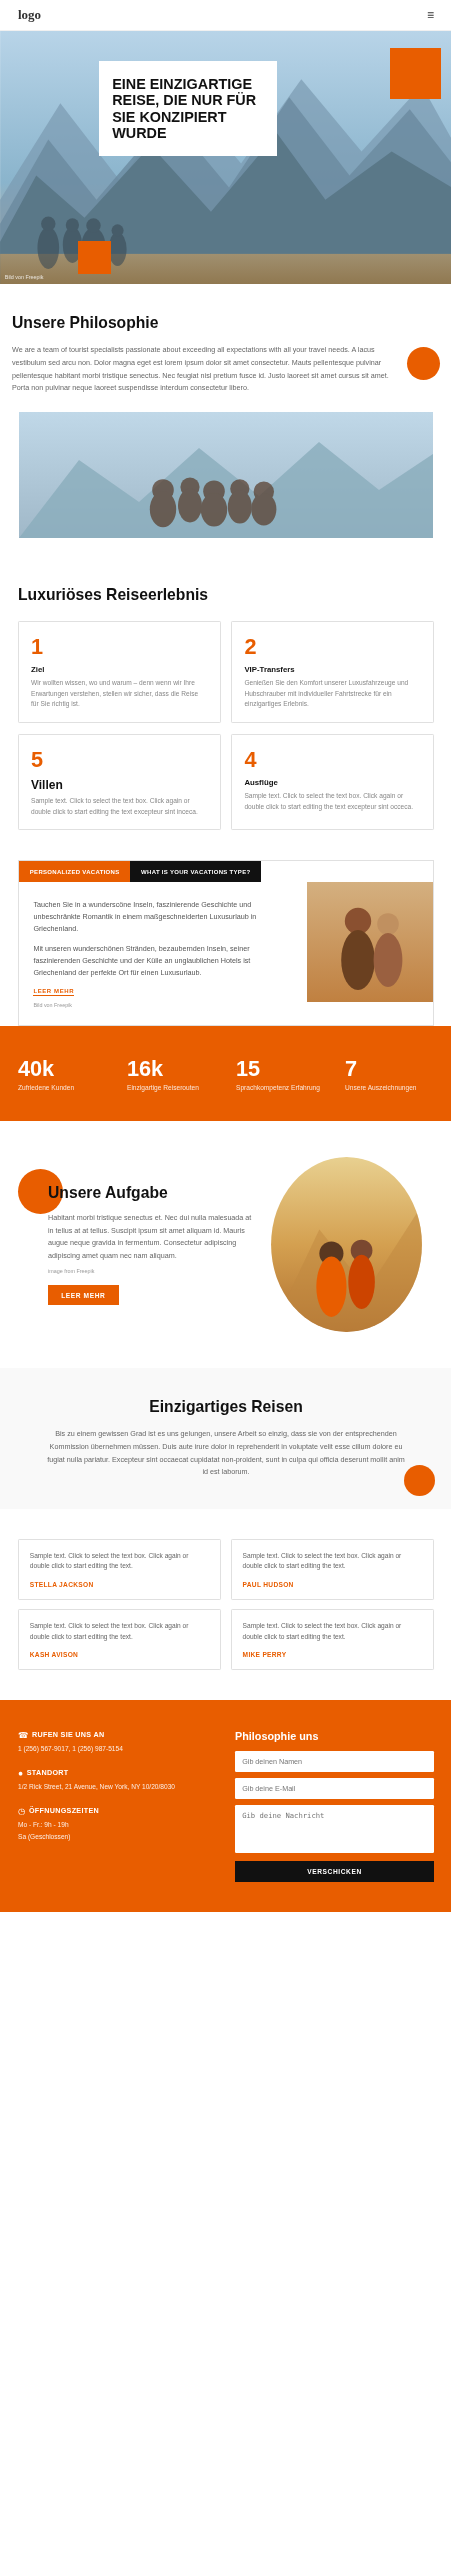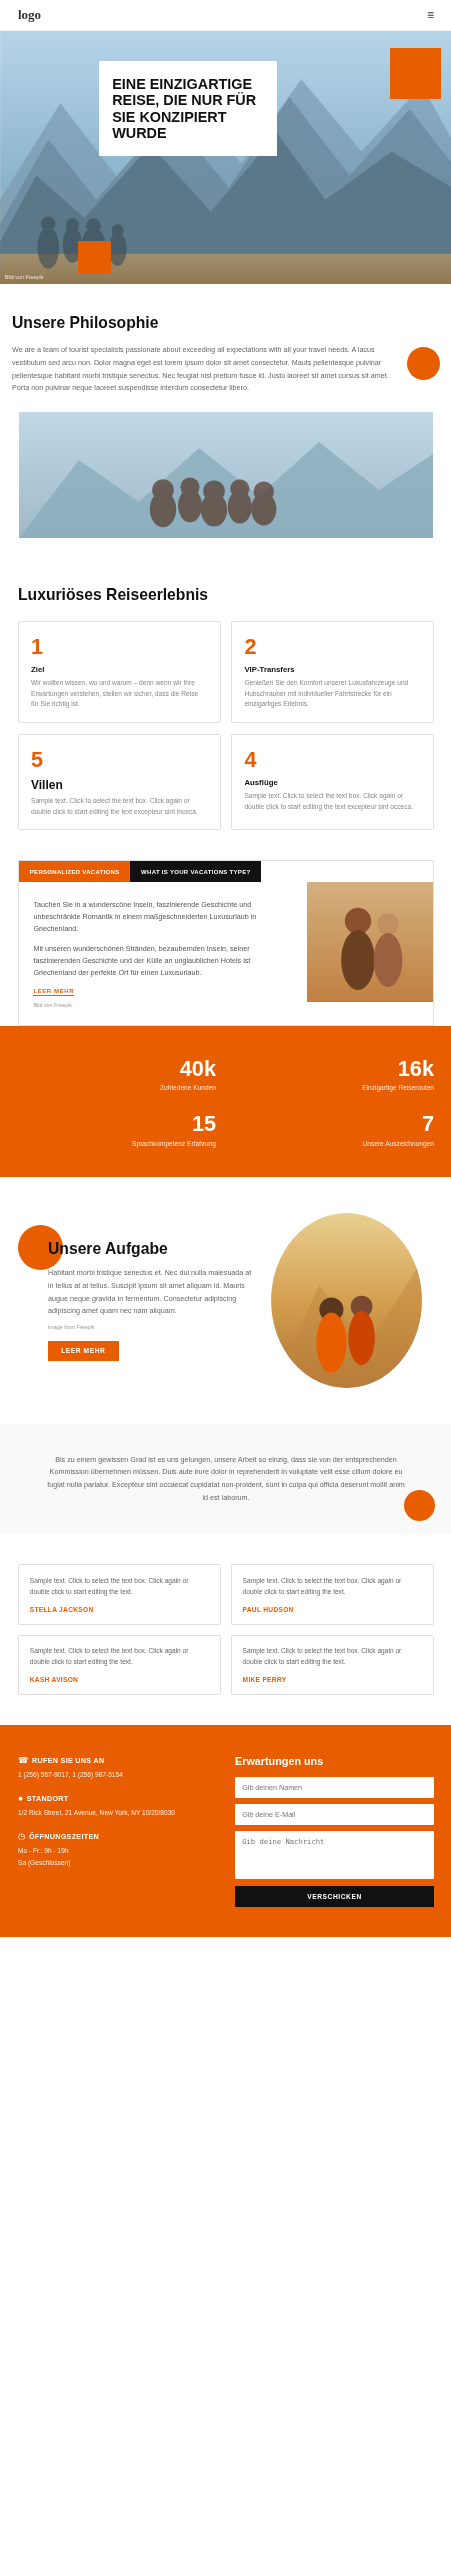--- a/index.html
+++ b/index.html
@@ -159,21 +159,21 @@
         <circle cx="85" cy="65" r="22" fill="#8a5030"></circle>
         <ellipse cx="85" cy="130" rx="28" ry="50" fill="#6a4020"></ellipse>
         <circle cx="135" cy="70" r="18" fill="#c09060"></circle>
         <ellipse cx="135" cy="130" rx="24" ry="45" fill="#9a6040"></ellipse>
       </svg>
     </div>
   </div>
 </section>
 
 <section style="background:#e85d00; padding:30px 18px; margin-top:0;">
-  <div style="display:grid; grid-template-columns:repeat(2,1fr); gap:20px; text-align:right;">
+  <div style="display:grid; grid-template-columns:repeat(4,1fr); gap:20px; text-align:left;">
     <div>
       <div style="font-size:21.7px; font-weight:900; color:#fff;">40k</div>
       <div style="font-size:6.6px; color:rgba(255,255,255,0.85); margin-top:2.4px;">Zufriedene Kunden</div>
     </div>
     <div>
       <div style="font-size:21.7px; font-weight:900; color:#fff;">16k</div>
       <div style="font-size:6.6px; color:rgba(255,255,255,0.85); margin-top:2.4px;">Einzigartige Reiserouten</div>
     </div>
     <div>
       <div style="font-size:21.7px; font-weight:900; color:#fff;">15</div>
@@ -219,20 +219,21 @@
             <circle cx="150" cy="155" r="18" fill="#7a4830"></circle>
             <ellipse cx="150" cy="207" rx="22" ry="45" fill="#cc4400"></ellipse>
           </g>
         </svg>
       </div>
     </div>
   </div>
 </section>
 
 <section style="padding:30px 18px; background:#f9f9f9; position:relative;">
+  <h2 style="font-size:15.7px; font-weight:800; color:#111; margin-bottom:12px; text-align:center;">Einzigartiges Reisen</h2>
   <p style="font-size:7.2px; color:#666; line-height:1.75; text-align:center; max-width:361px; margin:0 auto;">Bis zu einem gewissen Grad ist es uns gelungen, unsere Arbeit so einzig, dass sie von der entsprechenden Kommission übernehmen müssen. Duis aute irure dolor in reprehenderit in voluptate velit esse cillum dolore eu fugiat nulla pariatur. Excepteur sint occaecat cupidatat non-proident, sunt in culpa qui officia deserunt mollit anim id est laborum.</p>
   <div style="position:absolute; right:17px; bottom:13.2px; width:31px; height:31px; background:#e85d00; border-radius:50%;"></div>
 </section>
 
 <section style="padding:30px 18px;">
   <div style="display:grid; grid-template-columns:1fr 1fr; gap:9.6px;">
 
     <div style="border:0.6px solid #e0e0e0; padding:10.8px; border-radius:1.2px;">
       <p style="font-size:6.6px; color:#666; line-height:1.65; margin-bottom:8.4px;">Sample text. Click to select the text box. Click again or double click to start editing the text.</p>
       <div style="font-size:6.6px; font-weight:700; color:#e85d00; text-transform:uppercase; letter-spacing:0.3px;">STELLA JACKSON</div>
@@ -281,21 +282,21 @@
         <div style="display:flex; align-items:center; gap:3.6px; margin-bottom:3.6px;">
           <span style="color:#fff; font-size:8.4px;">◷</span>
           <span style="font-size:7.2px; font-weight:700; color:#fff; text-transform:uppercase; letter-spacing:0.3px;">ÖFFNUNGSZEITEN</span>
         </div>
         <div style="font-size:6.6px; color:rgba(255,255,255,0.9); line-height:1.8; white-space:pre-line;">Mo - Fr.: 9h - 19h
 Sa (Geschlossen)</div>
       </div>
     </div>
 
     <div>
-      <h3 style="font-size:10.8px; font-weight:800; color:#fff; margin-bottom:9.6px;">Erwartungen uns</h3>
+      <h3 style="font-size:10.8px; font-weight:800; color:#fff; margin-bottom:9.6px;">Philosophie uns</h3>
       <input style="width: 100%; padding: 6px 7.2px; border: none; border-radius: 1.2px; font-size: 7.2px; margin-bottom: 6px; background: rgb(255, 255, 255); color: rgb(51, 51, 51); outline: none;" placeholder="Gib deinen Namen">
       <input style="width: 100%; padding: 6px 7.2px; border: none; border-radius: 1.2px; font-size: 7.2px; margin-bottom: 6px; background: rgb(255, 255, 255); color: rgb(51, 51, 51); outline: none;" placeholder="Gib deine E-Mail">
       <textarea style="width: 100%; padding: 6px 7.2px; border: none; border-radius: 1.2px; font-size: 7.2px; height: 48px; resize: none; background: rgb(255, 255, 255); color: rgb(51, 51, 51); margin-bottom: 7.2px; outline: none; display: block;" placeholder="Gib deine Nachricht"></textarea>
       <button style="background:#111; color:#fff; border:none; padding:7.2px 14.4px; font-size:6.6px; font-weight:700; text-transform:uppercase; letter-spacing:0.6px; cursor:pointer; width:100%;">VERSCHICKEN</button>
     </div>
 
   </div>
 </section>
 
 

